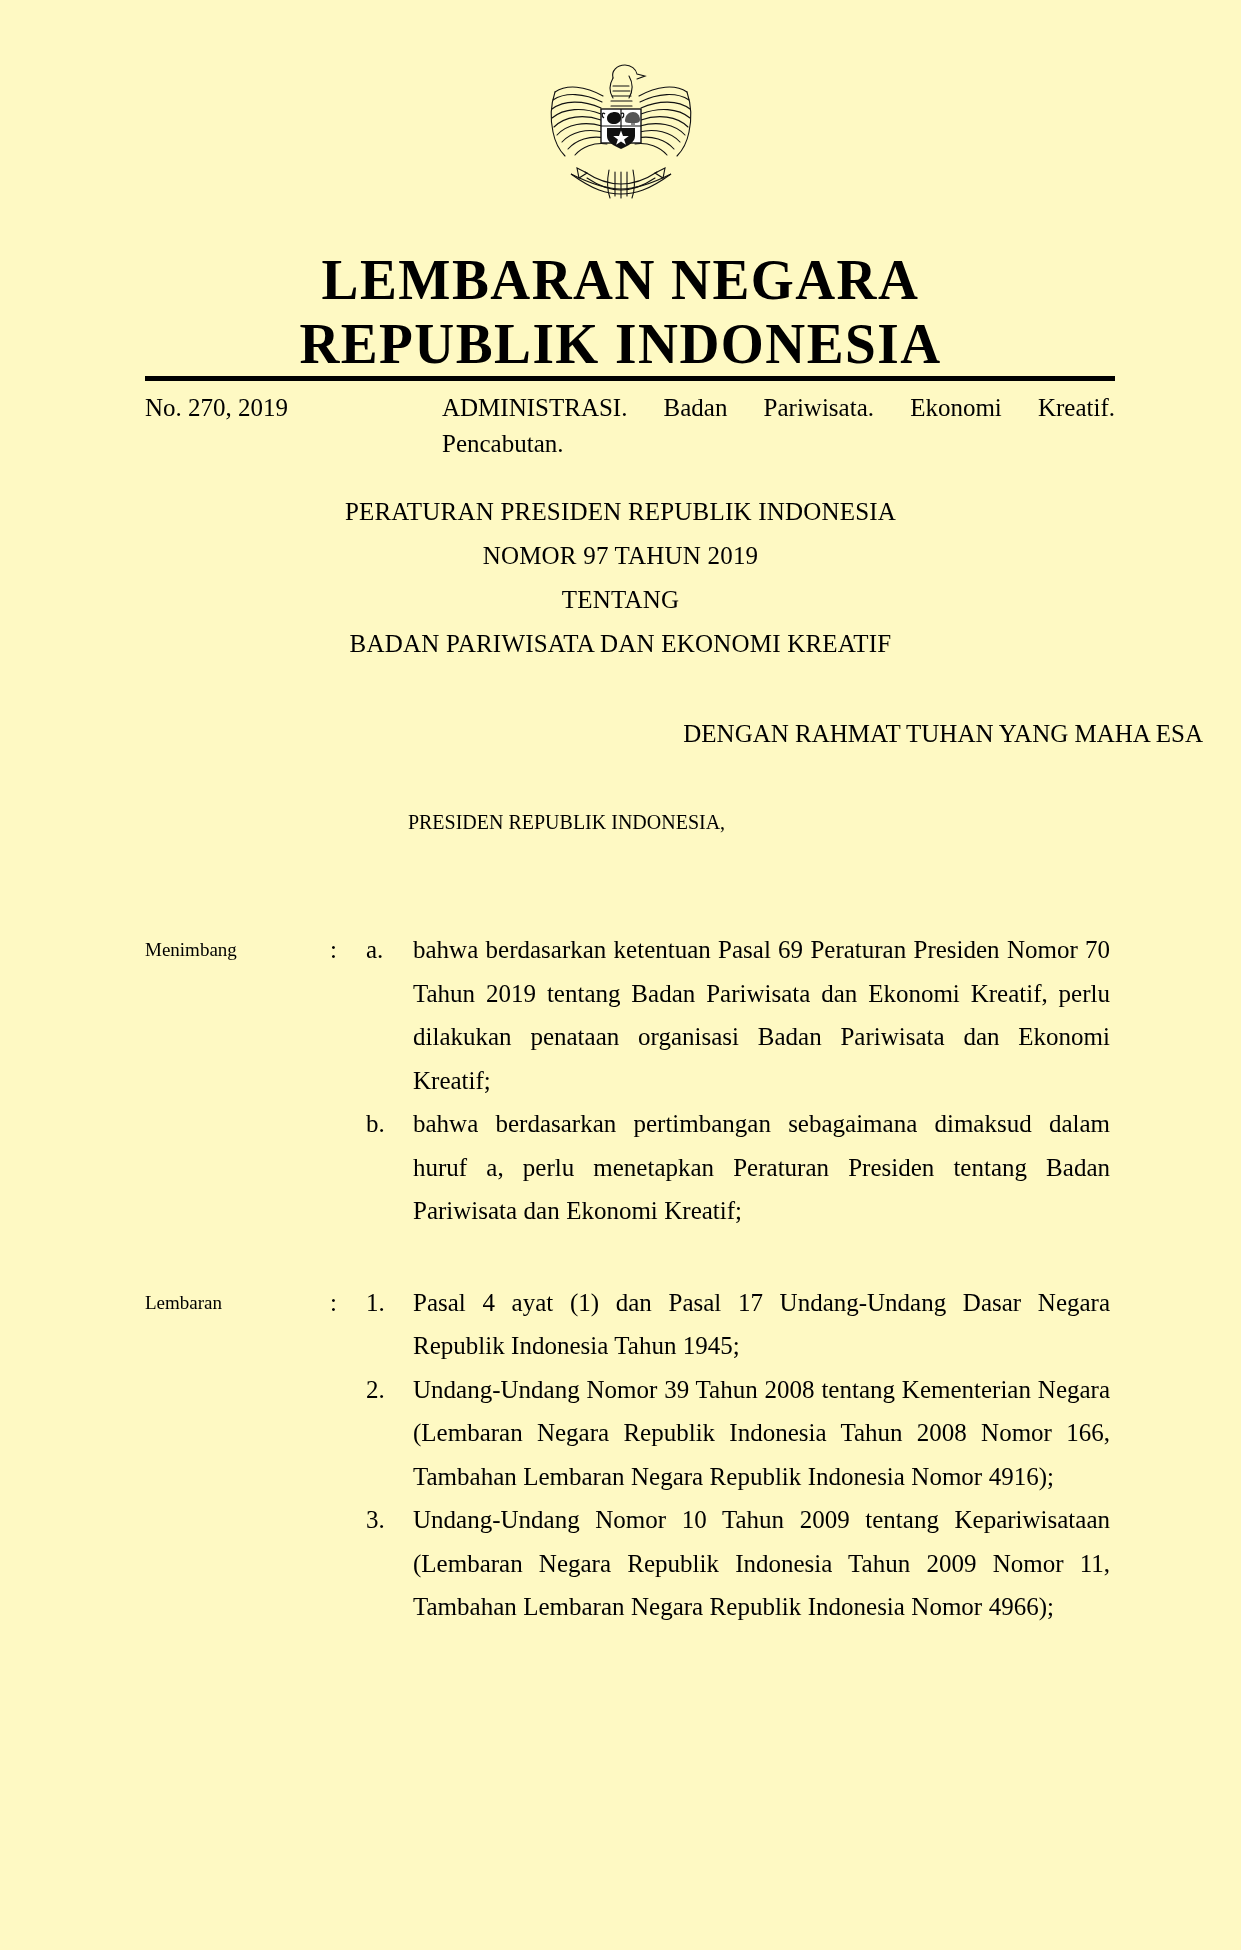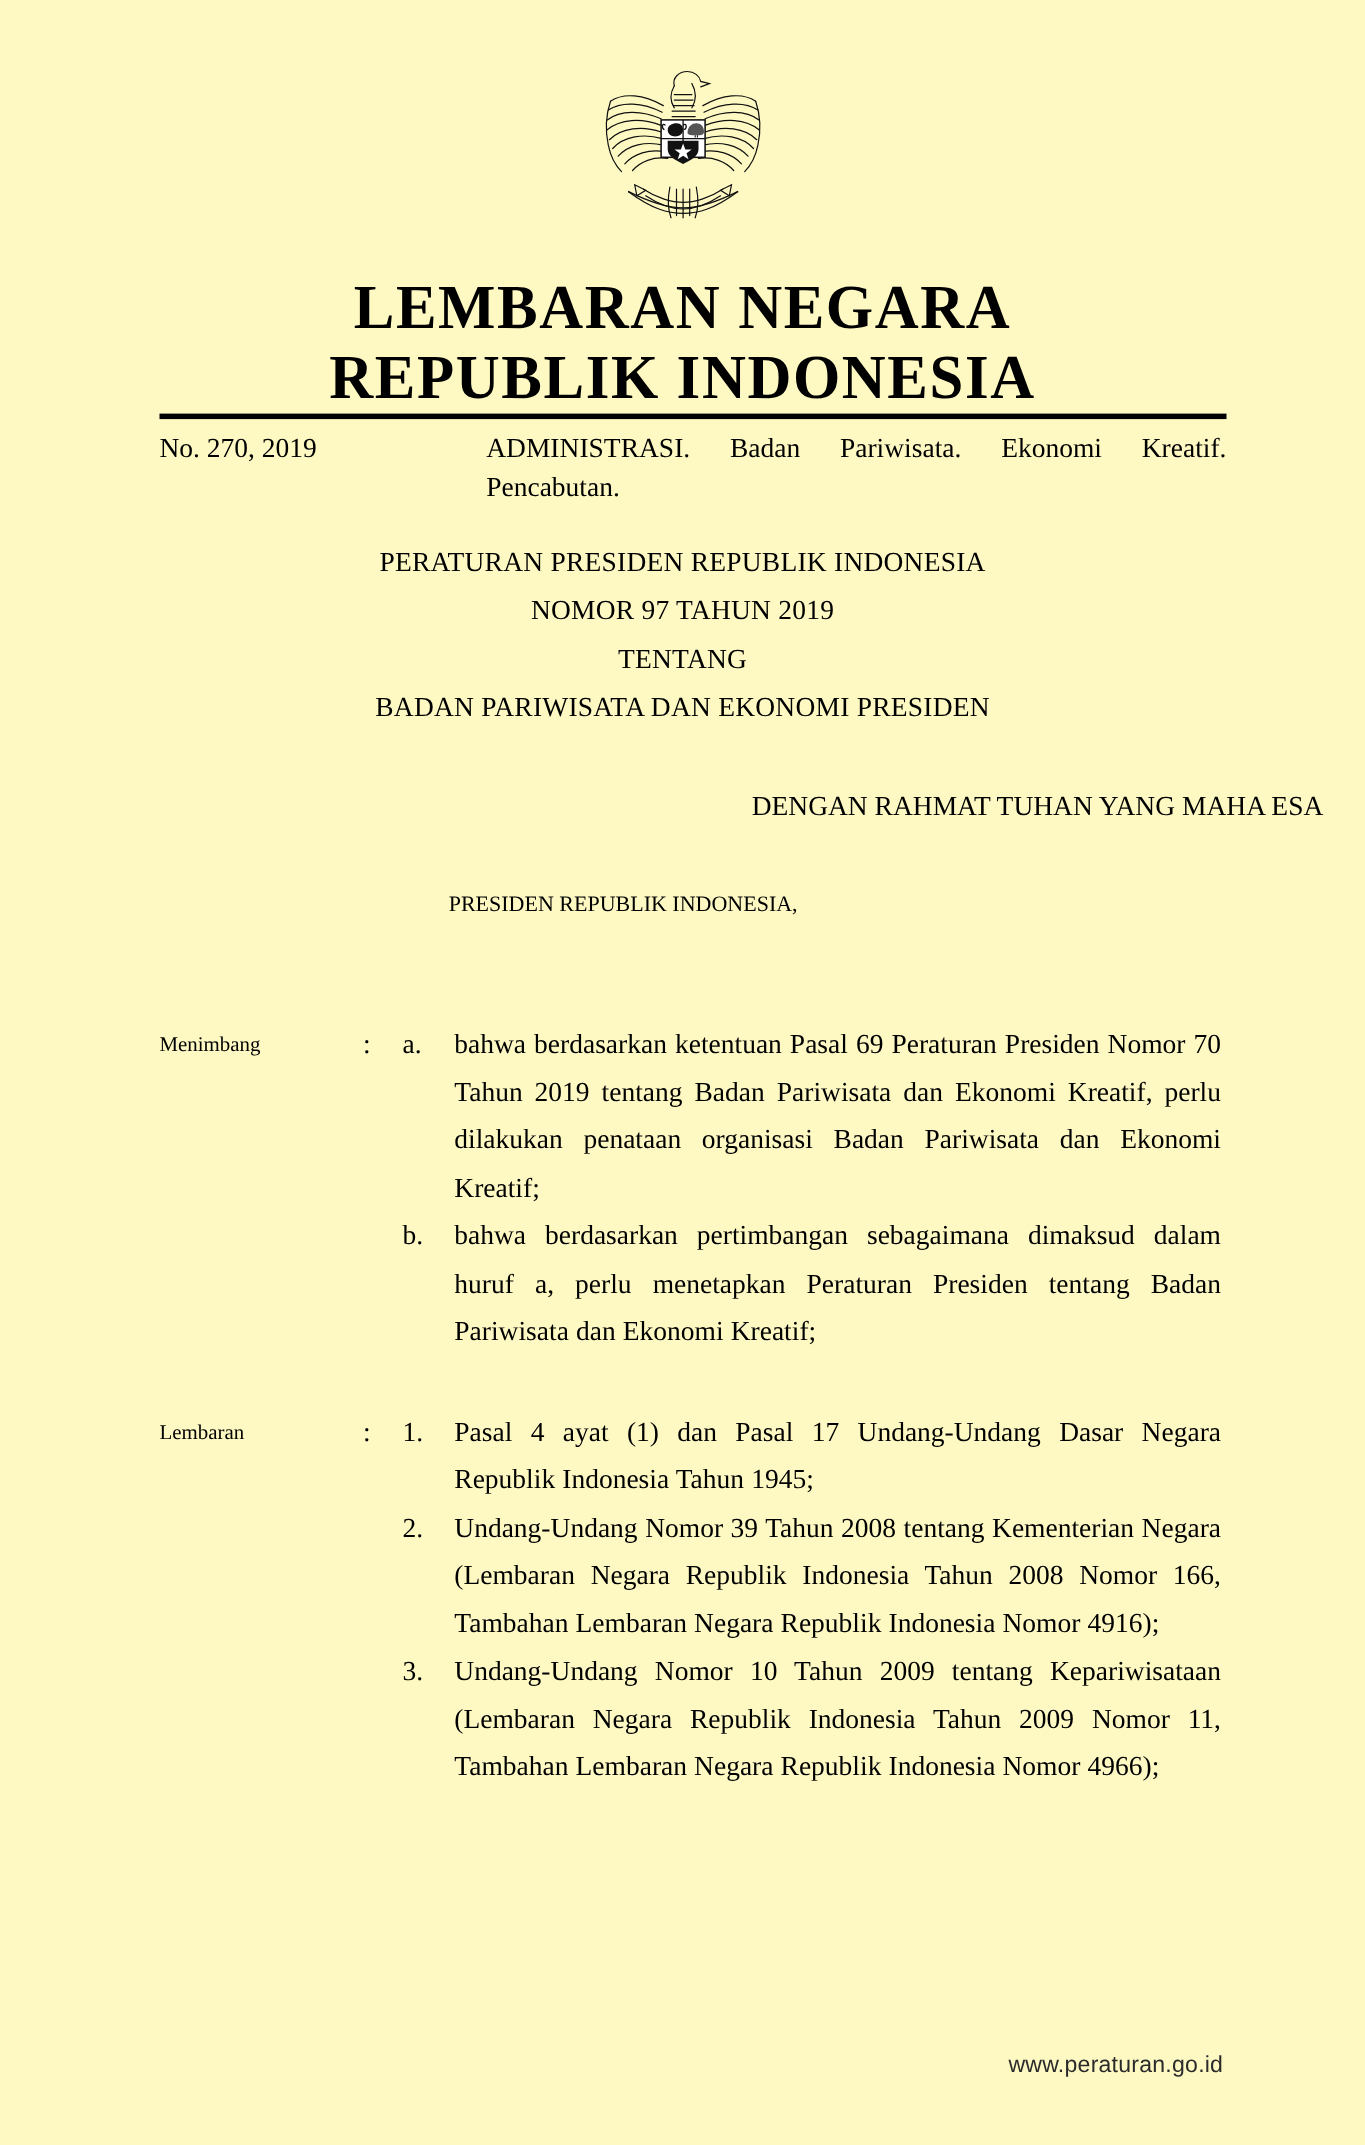--- a/index.html
+++ b/index.html
@@ -262,21 +262,21 @@
 
   <div class="numrow">
     <div class="numrow-no">No. 270, 2019</div>
     <div class="numrow-subject">ADMINISTRASI. Badan Pariwisata. Ekonomi Kreatif. Pencabutan.</div>
   </div>
 
   <div class="titleblock">
     <div class="tline">PERATURAN PRESIDEN REPUBLIK INDONESIA</div>
     <div class="tline">NOMOR 97 TAHUN 2019</div>
     <div class="tline">TENTANG</div>
-    <div class="tline">BADAN PARIWISATA DAN EKONOMI PRESIDEN</div>
+    <div class="tline">BADAN PARIWISATA DAN EKONOMI KREATIF</div>
   </div>
 
   <div class="blessing">DENGAN RAHMAT TUHAN YANG MAHA ESA</div>
   <div class="signatory">PRESIDEN REPUBLIK INDONESIA,</div>
 
   <div class="clauses">
 
     <div class="clause-block">
       <div class="clause-row">
         <div class="clause-label">Menimbang</div>
@@ -310,15 +310,14 @@
           <div class="clause-item">
             <div class="clause-marker">3.</div>
             <div class="clause-text">Undang-Undang Nomor 10 Tahun 2009 tentang Kepariwisataan (Lembaran Negara Republik Indonesia Tahun 2009 Nomor 11, Tambahan Lembaran Negara Republik Indonesia Nomor 4966);</div>
           </div>
         </div>
       </div>
     </div>
 
   </div>
 
-  <div class="footer">www.peraturan.go.id</div>
 
 </div>
 
 </body></html>

